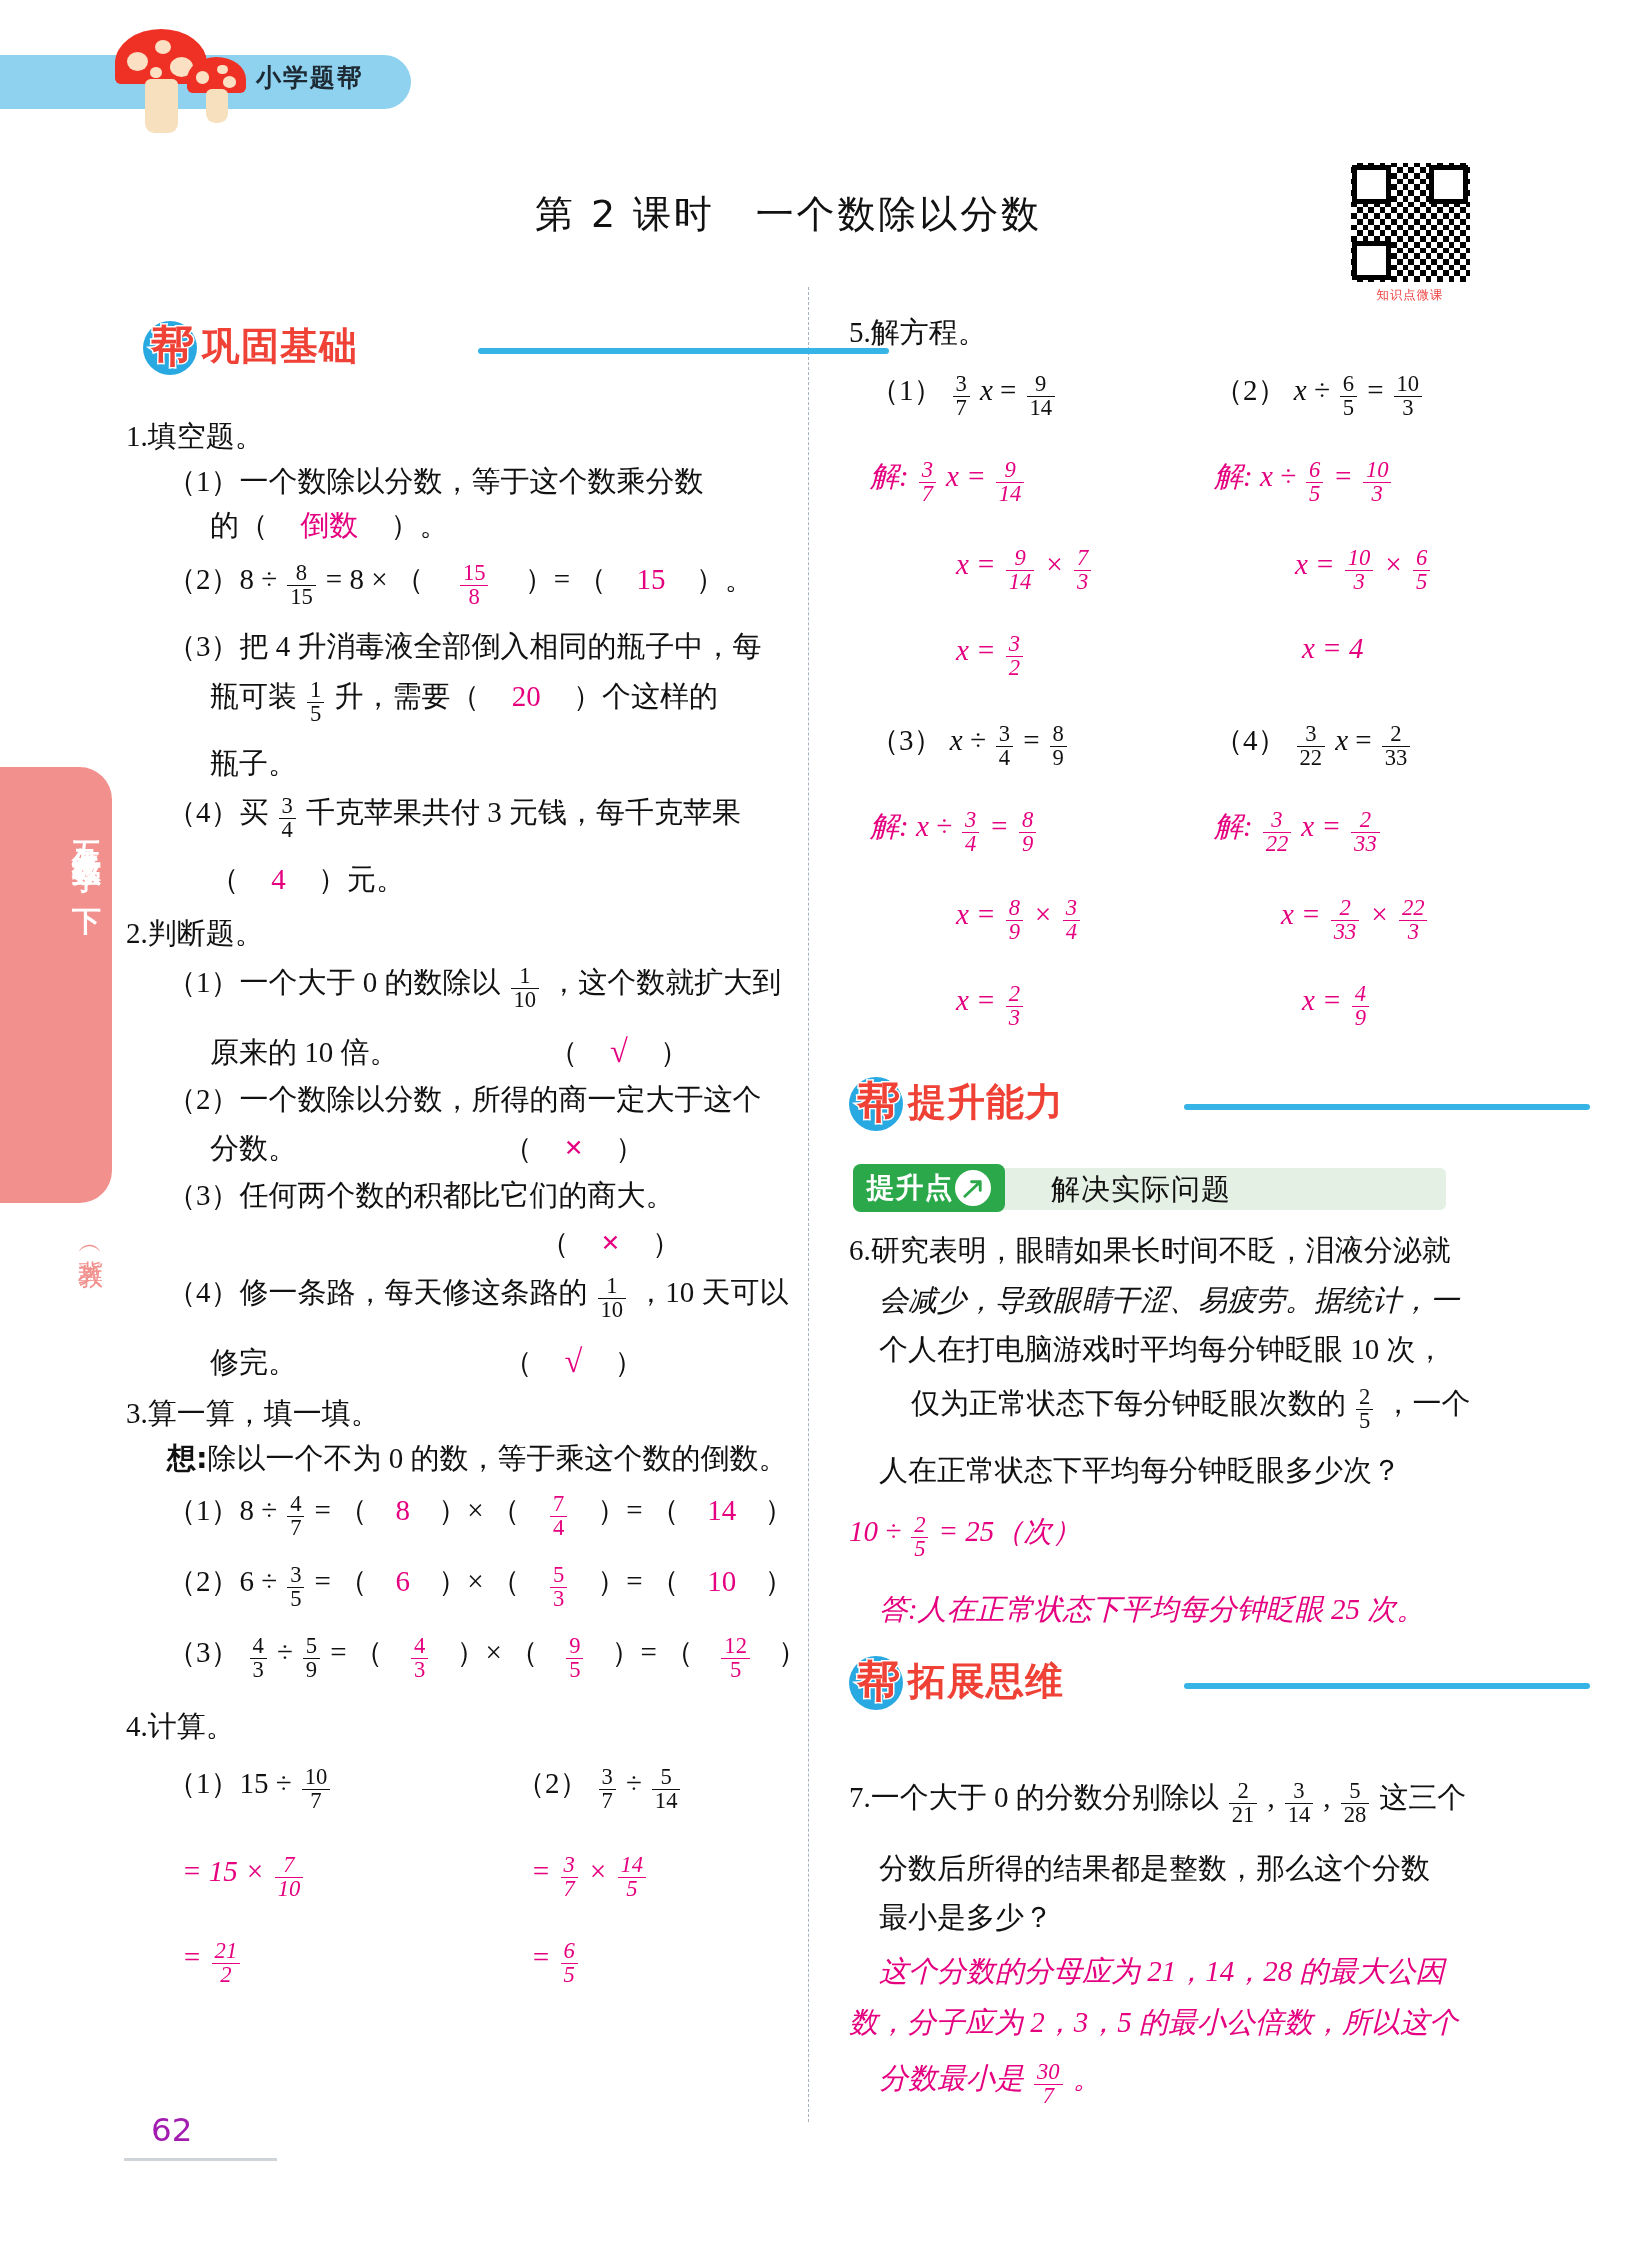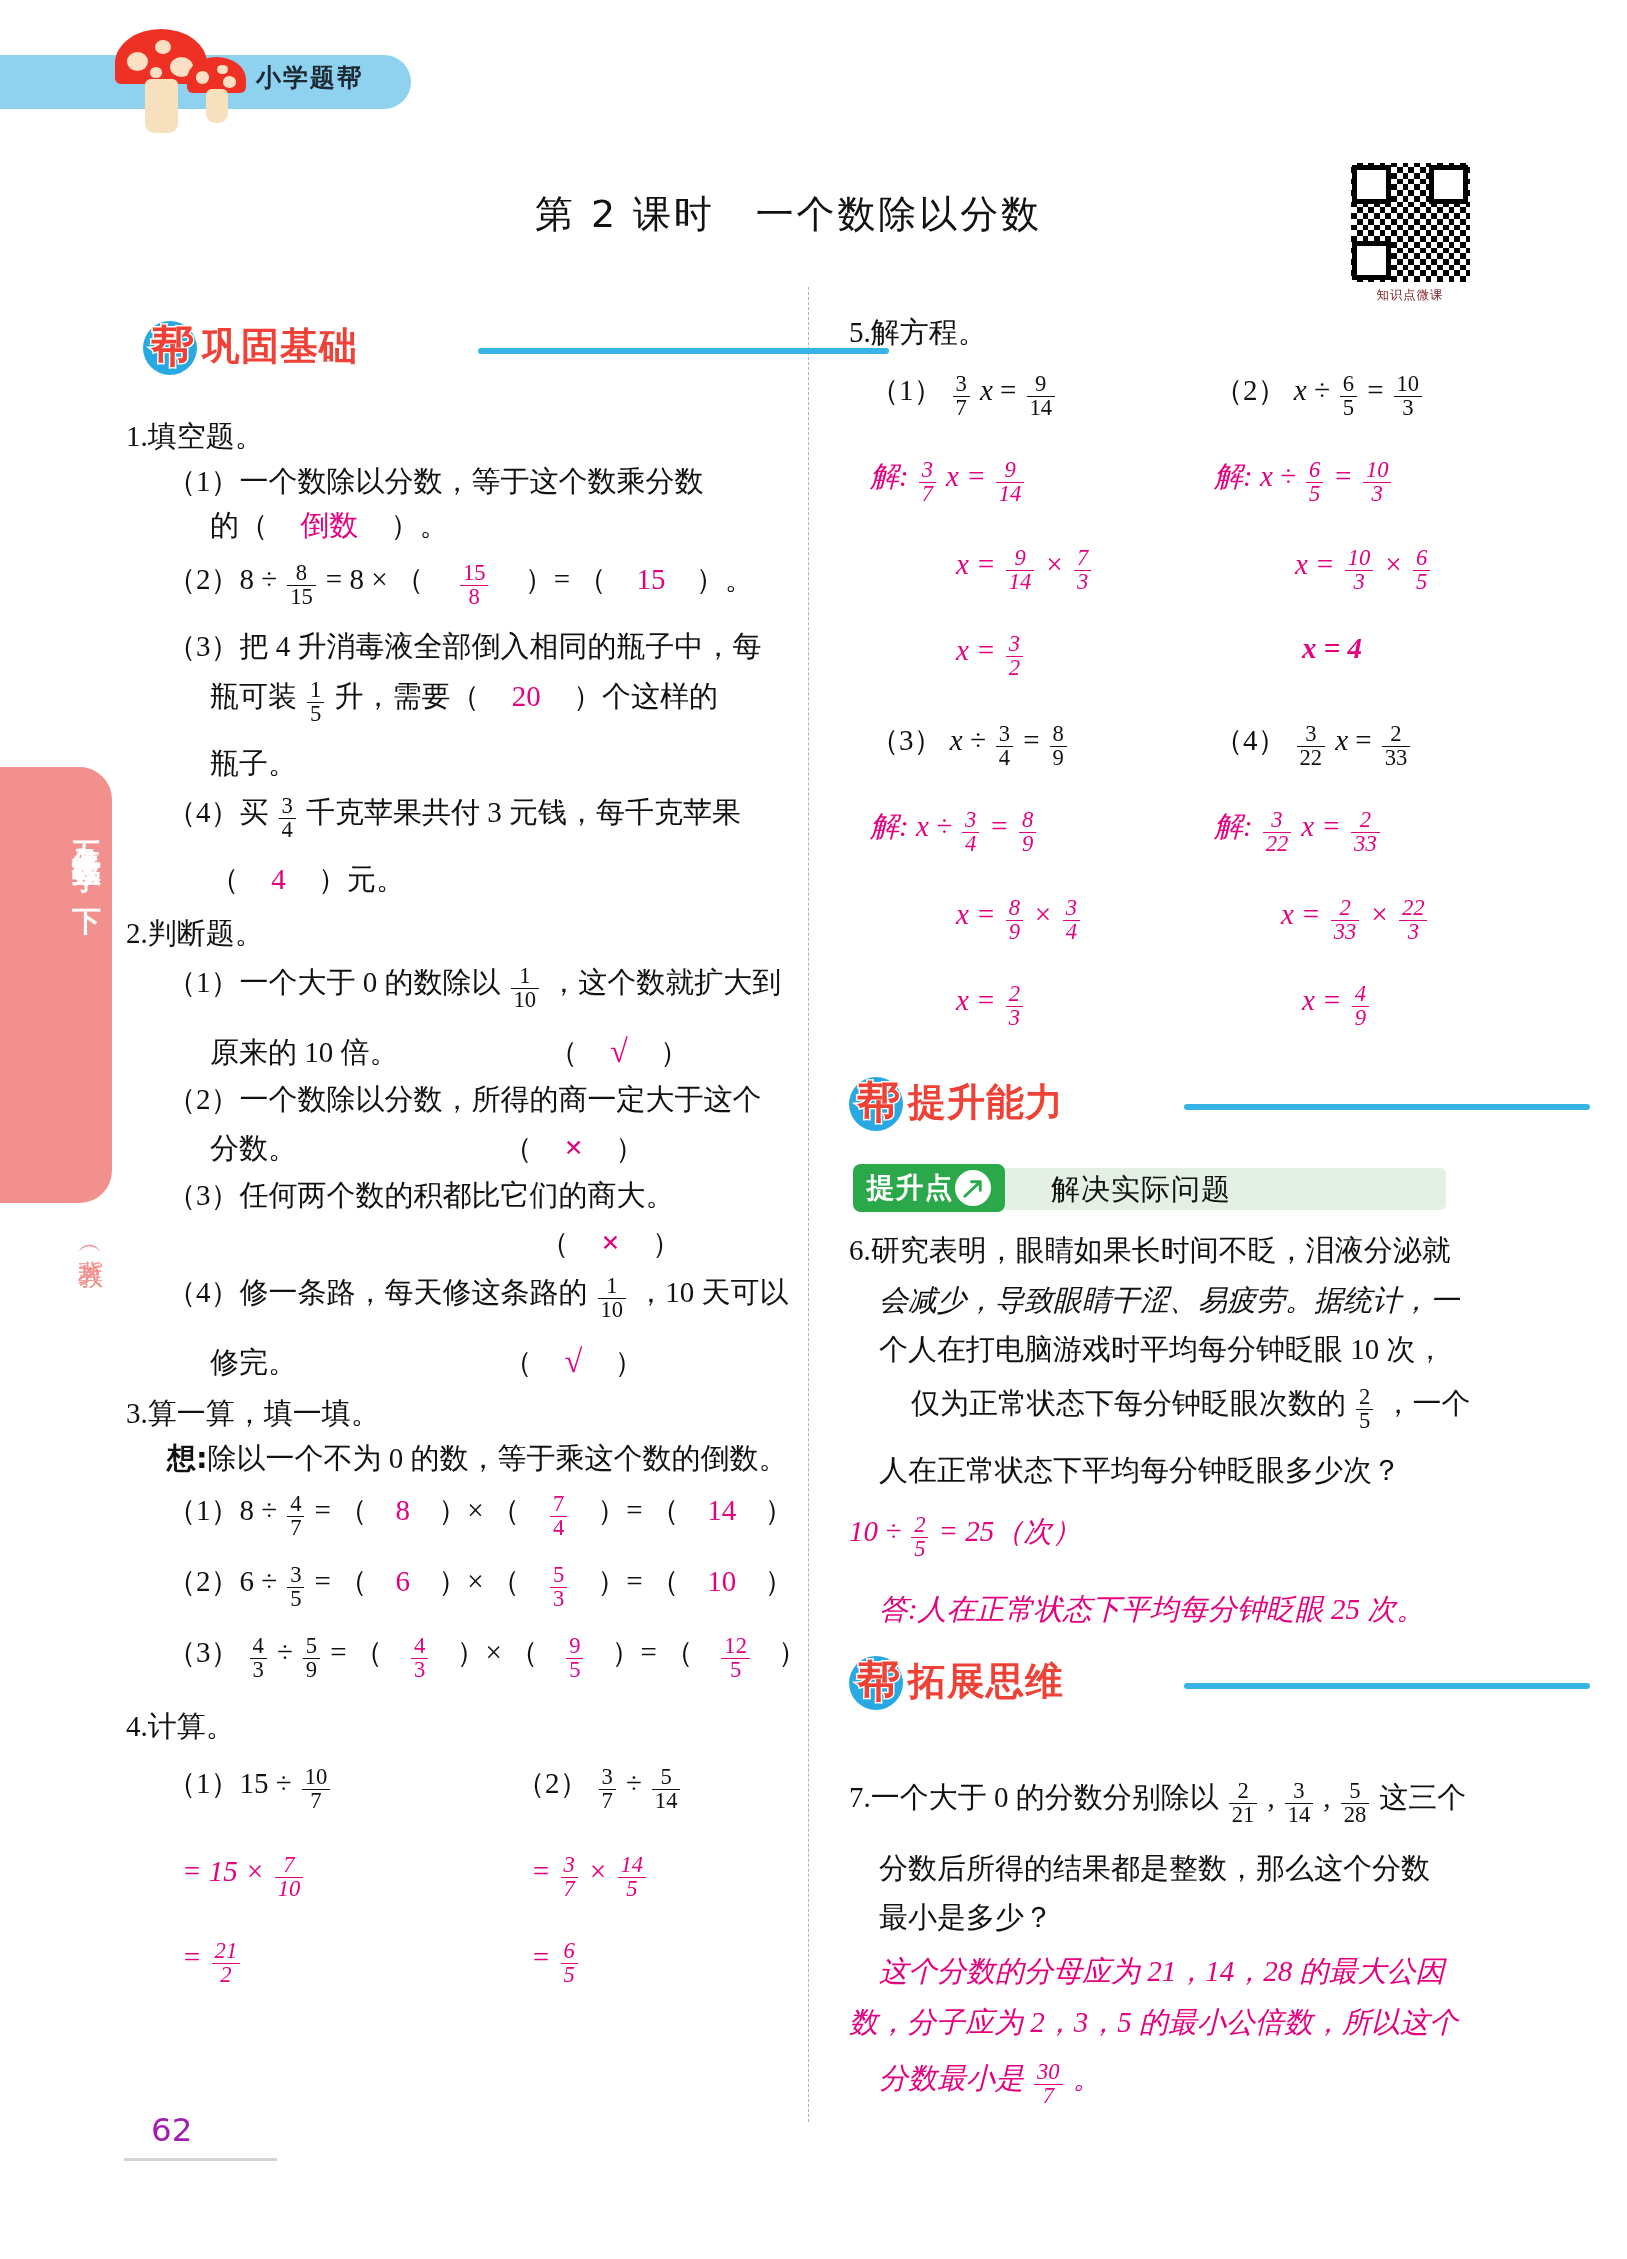--- a/index.html
+++ b/index.html
@@ -53,21 +53,21 @@
   .qr{width:119px;height:119px;margin:0 auto;
       background:
         repeating-linear-gradient(90deg,#000 0 5.7px,#fff 5.7px 11.5px),
         repeating-linear-gradient(0deg,#000 0 5.7px,#fff 5.7px 11.5px);
       background-blend-mode:difference;background-color:#fff;
       position:relative;border:2.9px solid #fff;}
   .qr .fp{position:absolute;width:29px;height:29px;background:#fff;border:5.7px solid #000;}
   .qr .fp.tl{left:1.9px;top:1.9px;}
   .qr .fp.tr{right:1.9px;top:1.9px;}
   .qr .fp.bl{left:1.9px;bottom:1.9px;}
-  .qr-cap{font-size:12.4px;color:#7f1d1d;margin-top:2.9px;letter-spacing:1px;
+  .qr-cap{font-size:12.4px;color:#ef4444;margin-top:2.9px;letter-spacing:1px;
           font-family:"DejaVu Sans","Liberation Sans",sans-serif;}
 
   
   .side-tab{
     position:absolute;left:-29px;top:767px;width:141px;height:436px;
     background:#f2908d;border-radius:0 32.5px 32.5px 0;
   }
   .side-tab-text{
     position:absolute;left:63px;top:818px;width:44px;
     color:#fff;font-size:29px;font-weight:bold;letter-spacing:5.7px;
@@ -401,21 +401,21 @@
     <span class="fr"><span class="n">6</span><span class="d">5</span></span>
     <span>=</span>
     <span class="fr"><span class="n">10</span><span class="d">3</span></span>
   </div>
   <div class="blk sol" style="left:1295px;top:547px;">
     <span>x =</span>
     <span class="fr"><span class="n">10</span><span class="d">3</span></span>
     <span>×</span>
     <span class="fr"><span class="n">6</span><span class="d">5</span></span>
   </div>
-  <div class="blk sol" style="left:1302px;top:633px;font-weight:bold;">x = 4</div>
+  <div class="blk sol" style="left:1302px;top:633px;">x = 4</div>
 
   <div class="blk" style="left:870px;top:723px;">
     <span>（3）</span>
     <span class="ital">x ÷</span>
     <span class="fr"><span class="n">3</span><span class="d">4</span></span>
     <span>=</span>
     <span class="fr"><span class="n">8</span><span class="d">9</span></span>
   </div>
   <div class="blk sol" style="left:870px;top:809px;">
     <span>解:</span>

